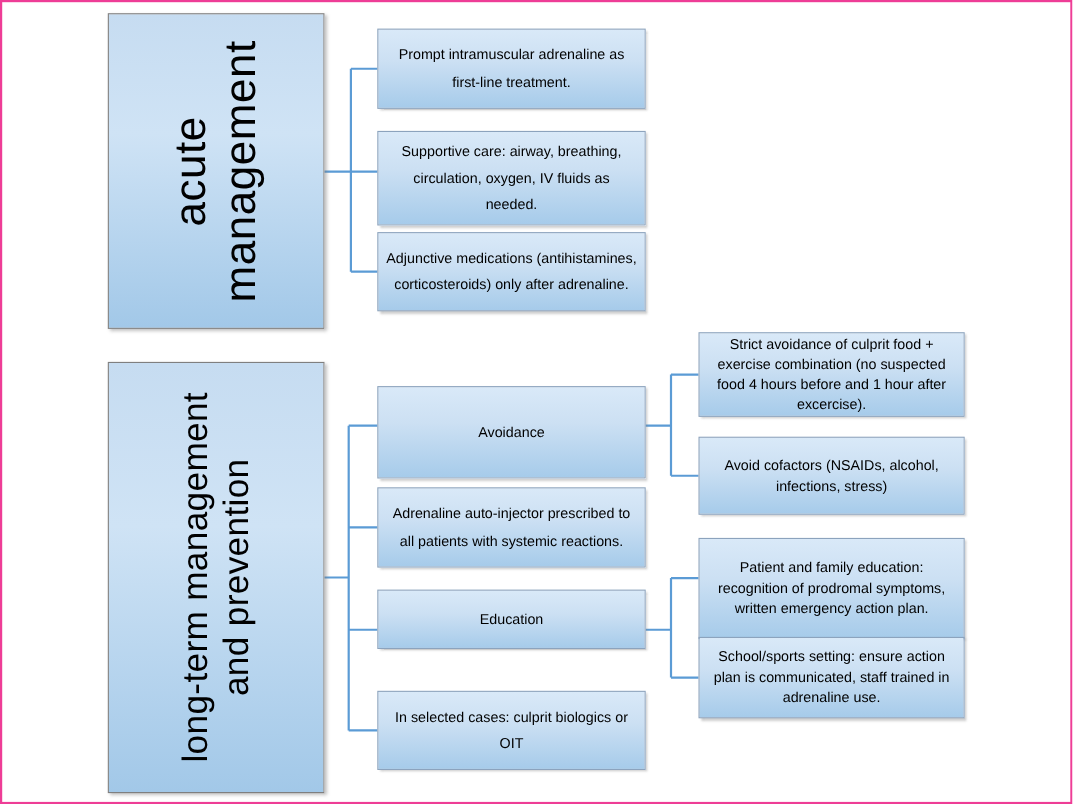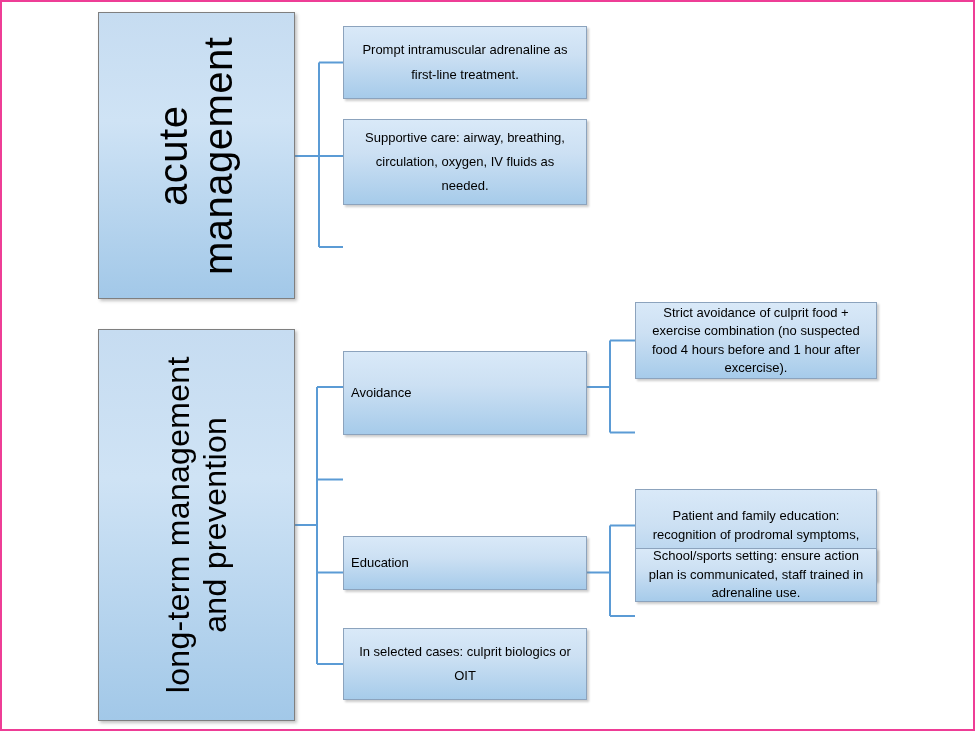--- a/index.html
+++ b/index.html
@@ -12,21 +12,21 @@
     background:linear-gradient(180deg,#c6dcf1 0%,#cfe3f5 38%,#a2c8e8 100%);
     box-shadow:2px 2px 3px rgba(120,120,120,.45);
     display:flex;align-items:center;justify-content:center}
   .rot{transform:rotate(-90deg);flex:none;text-align:center;white-space:nowrap}
   .rot-acute{font-size:40px;line-height:1.12;letter-spacing:.5px}
   .rot-lt{font-size:32px;line-height:1.15;letter-spacing:.3px}
 
   .node{position:absolute;border:1px solid #8ca3bd;
     background:linear-gradient(180deg,#d9e9f8 0%,#cce0f3 40%,#a6cbea 100%);
     box-shadow:2px 2px 2px rgba(130,130,130,.4);
-    display:flex;align-items:center;justify-content:flex-start;text-align:center}
+    display:flex;align-items:center;justify-content:center;text-align:center}
   .mid{left:341px;width:244px;font-size:13px;line-height:1.85;padding:2px 7px}
   .right{left:633px;width:242px;font-size:13px;line-height:1.42;padding:0 4px}
 </style>
 </head>
 <body>
 
 <div class="canvas">
 
   <svg class="connectors" viewBox="0 0 975 731">
     <path d="M293 154 H317 M317 60.5 V245 M317 60.5 H341 M317 154 H341 M317 245 H341" fill="none" stroke="#5b9bd5" stroke-width="2"></path>
@@ -41,42 +41,51 @@
       <div>management</div>
     </div>
   </div>
 
   <div class="node mid" style="top:24px;height:73px">
     <div>Prompt intramuscular adrenaline as first-line treatment.</div>
   </div>
   <div class="node mid" style="top:117px;height:86px">
     <div>Supportive care: airway, breathing, circulation, oxygen, IV fluids as needed.</div>
   </div>
+  <div class="node mid" style="top:209px;height:72px">
+    <div>Adjunctive medications (antihistamines, corticosteroids) only after adrenaline.</div>
+  </div>
 
   <div class="bigbox" style="top:327px;height:392px">
     <div class="rot rot-lt">
       <div>long-term management</div>
       <div>and prevention</div>
     </div>
   </div>
 
   <div class="node mid" style="top:349px;height:84px">
     <div>Avoidance</div>
   </div>
+  <div class="node mid" style="top:441px;height:73px">
+    <div>Adrenaline auto-injector prescribed to all patients with systemic reactions.</div>
+  </div>
   <div class="node mid" style="top:534px;height:54px">
     <div>Education</div>
   </div>
   <div class="node mid" style="top:626px;height:72px">
     <div>In selected cases: culprit biologics or OIT</div>
   </div>
 
   <div class="node right" style="top:300px;height:77px">
     <div>Strict avoidance of culprit food + exercise combination (no suspected food 4 hours before and 1 hour after excercise).</div>
   </div>
+  <div class="node right" style="top:395px;height:71px">
+    <div>Avoid cofactors (NSAIDs, alcohol, infections, stress)</div>
+  </div>
 
   <div class="node right" style="top:487px;height:92px">
     <div>Patient and family education: recognition of prodromal symptoms, written emergency action plan.</div>
   </div>
-  <div class="node right" style="top:546px;height:54px">
+  <div class="node right" style="top:577px;height:74px">
     <div>School/sports setting: ensure action plan is communicated, staff trained in adrenaline use.</div>
   </div>
 
 </div>
 
 </body></html>

